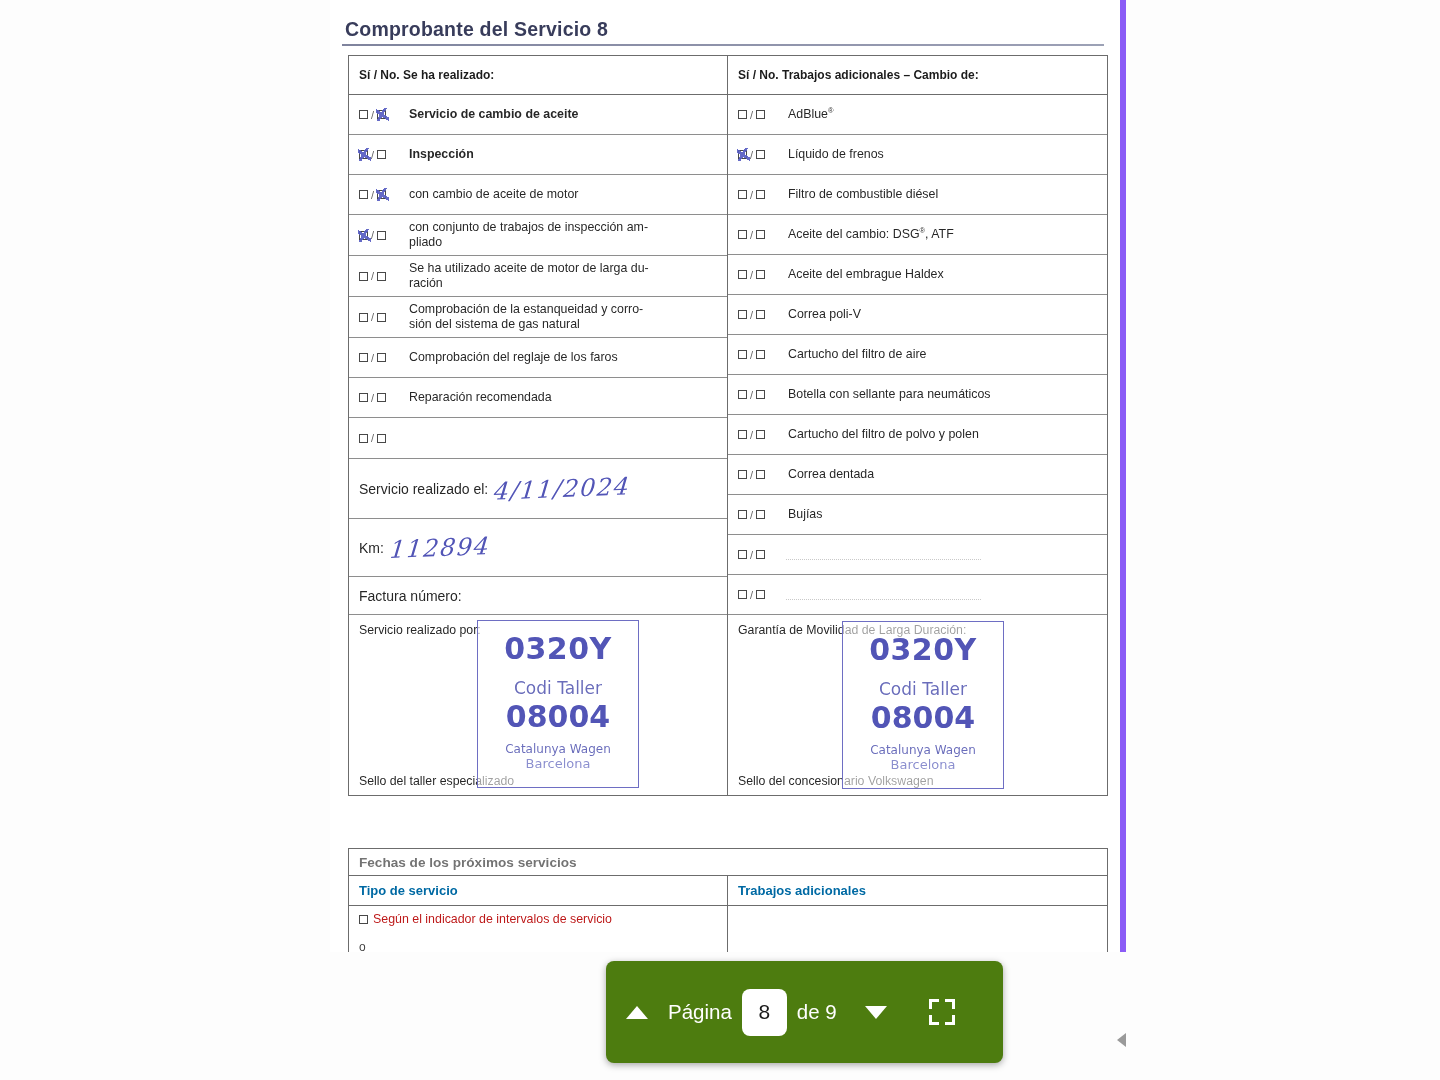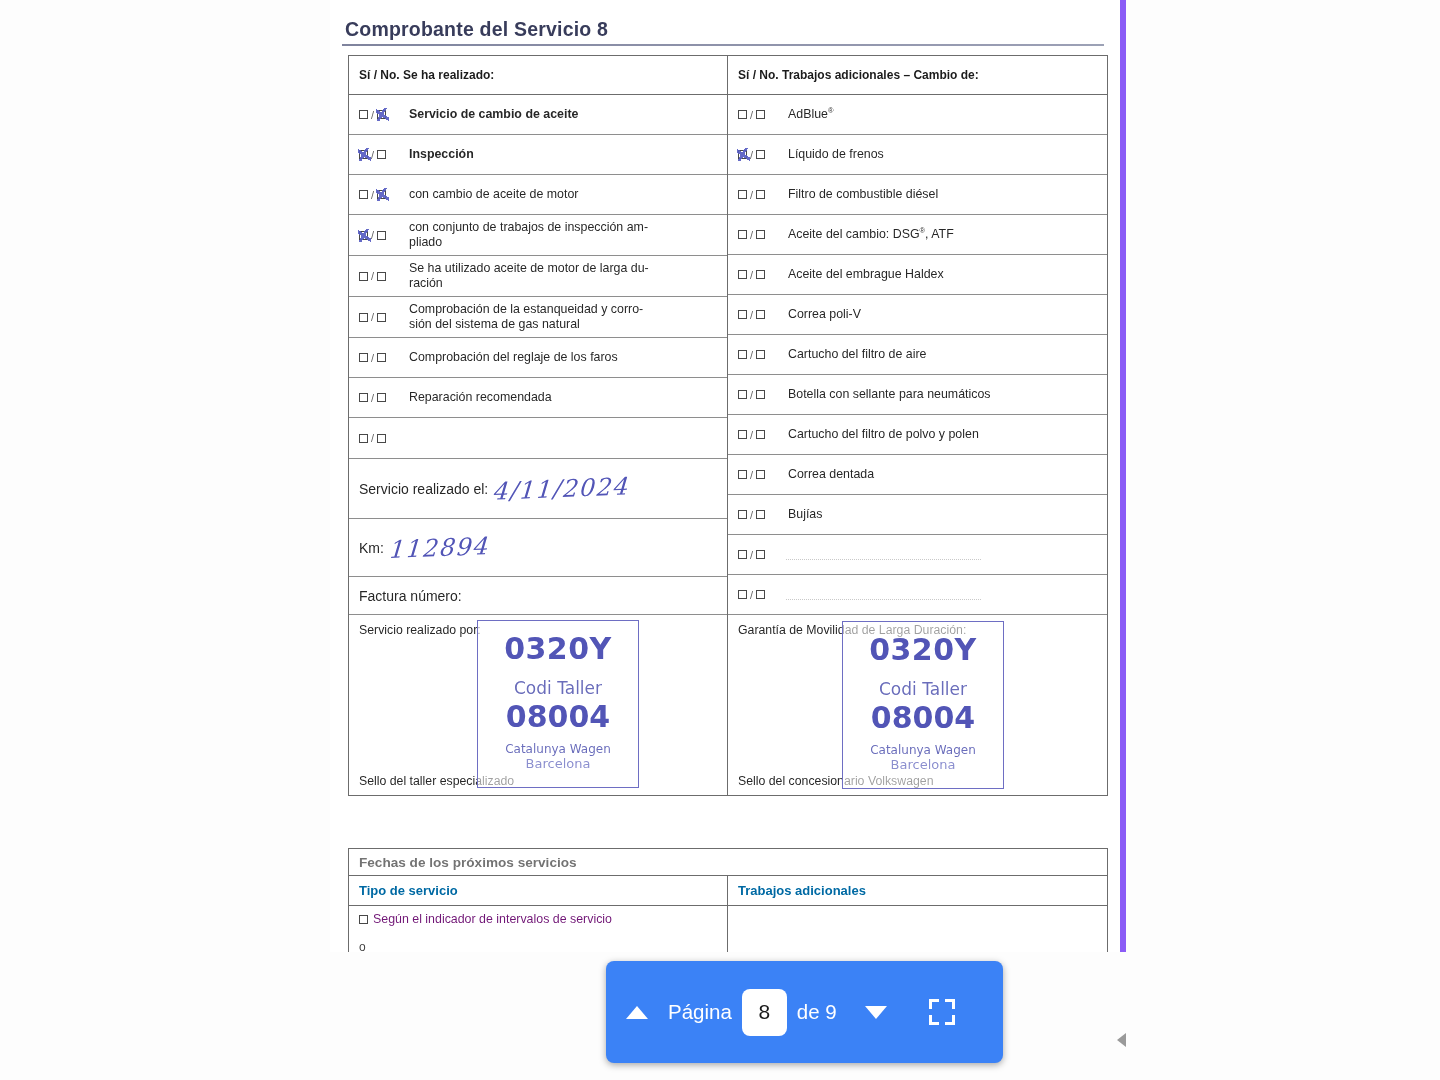--- a/index.html
+++ b/index.html
@@ -203,33 +203,33 @@
     border-bottom: 1.2px solid #6d6d6d;
   }
   .bt-head { display:flex; border-bottom: 1.2px solid #6d6d6d; height: 30px; }
   .bt-head > div {
     display:flex; align-items:center; padding-left: 10px;
     font-size: 13px; font-weight:bold; color:#0369a1;
   }
   .bt-body { display:flex; min-height: 185px; }
   .bt-c1 { width: 379px; border-right: 1.3px solid #6d6d6d; padding: 6px 10px; position: relative; }
   .bt-c2 { width: 379px; padding: 6px 10px; position: relative; }
-  .bt-line { font-size: 12.4px; color:#701a75; margin-bottom: 4px; display:flex; align-items:center; }
+  .bt-line { font-size: 12.4px; color:#b91c1c; margin-bottom: 4px; display:flex; align-items:center; }
   .circ { font-size: 12px; color:#444; }
   .dot-fill {
     display:inline-block; flex:1; border-bottom:1px dotted #bbb; height:9px; margin-left:6px; opacity:.75;
   }
   .hand-abs { position:absolute; }
 
   
   #pagebar {
     position: absolute;
     left: 606px; top: 961px;
     width: 397px; height: 102px;
-    background: #3b82f6;
+    background: #4d7c0f;
     border-radius: 8px;
     display: flex; align-items: center;
     color: #ffffff;
     box-shadow: 0 2px 7px rgba(0,0,0,.35);
   }
   .pb-btn {
     width: 62px; height: 100%;
     display:flex; align-items:center; justify-content:center;
     cursor: pointer;
   }

